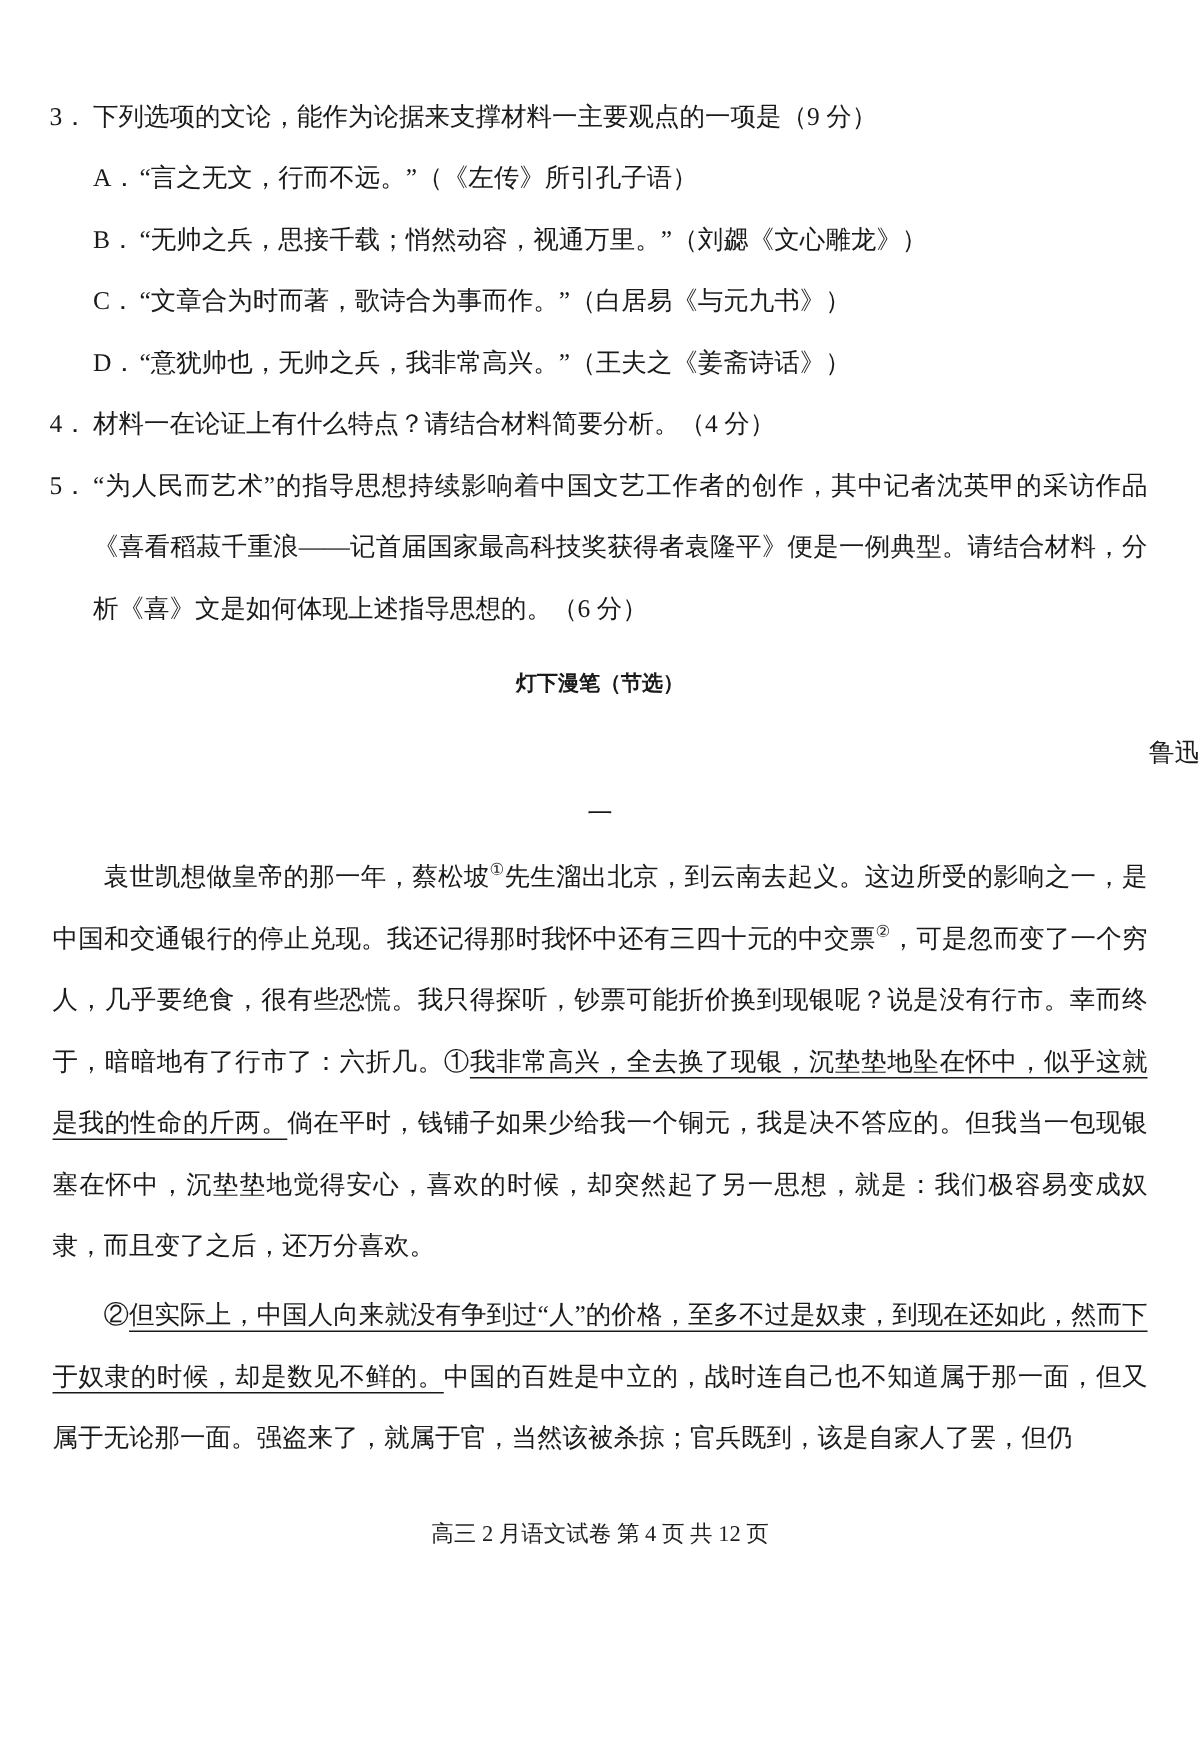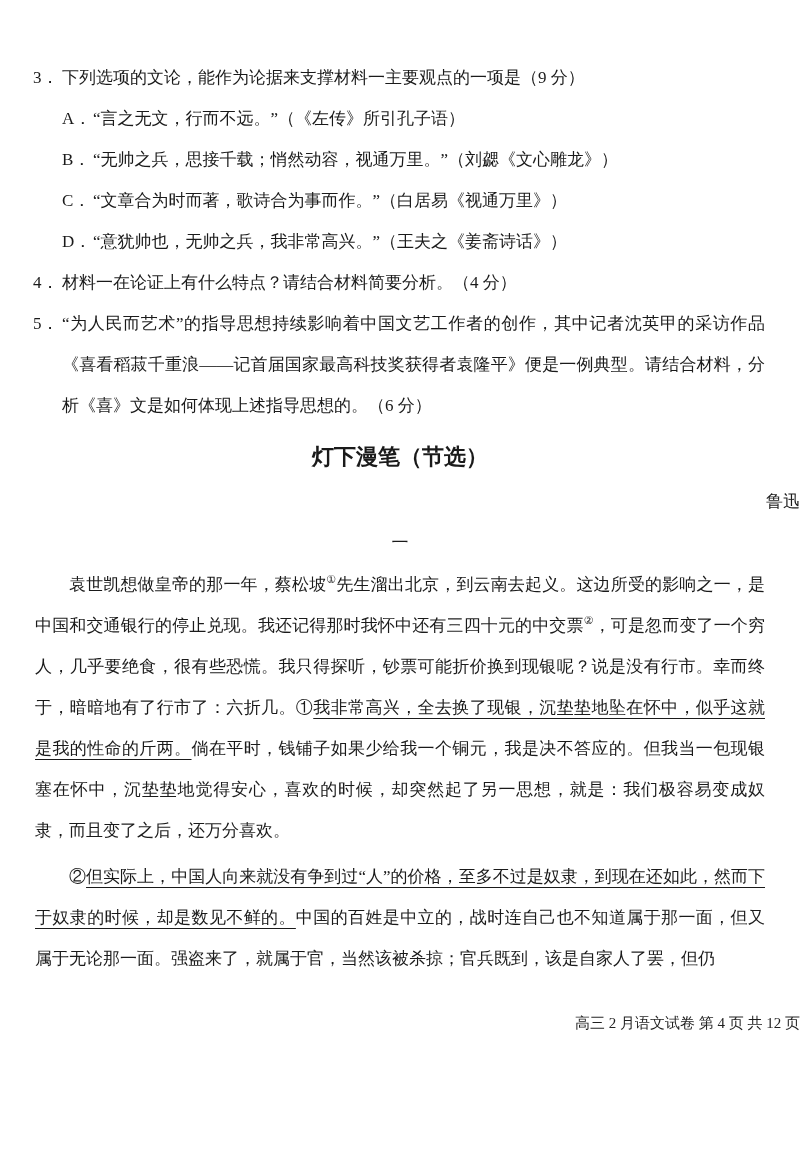--- a/index.html
+++ b/index.html
@@ -52,21 +52,21 @@
     font-size: 17.5px;
   }
   .instruction {
     margin: 0 35px 0 45px;
     line-height: 41px;
   }
   .title {
     margin-top: 10px;
     text-align: center;
     font-weight: bold;
-    font-size: 22px;
+    font-size: 14px;
     line-height: 41px;
   }
   .author {
     margin-top: 4px;
     text-align: right;
     line-height: 41px;
   }
   .part {
     text-align: center;
     line-height: 41px;
@@ -85,21 +85,21 @@
     vertical-align: super;
     line-height: 0;
   }
   .ul {
     text-decoration: underline;
     text-underline-offset: 5px;
     text-decoration-thickness: 1px;
   }
   .footer {
     margin-top: 24px;
-    text-align: right;
+    text-align: center;
     font-size: 15px;
     line-height: 41px;
     color: #1f1f1f;
   }
 </style>
 </head>
 <body>
 
 <div class="page">
 
@@ -107,21 +107,21 @@
     <span class="qnum">3．</span><span>下列选项的文论，能作为论据来支撑材料一主要观点的一项是（9 分）</span>
   </div>
 
   <div class="option">
     <span class="optlabel">A．</span><span>“言之无文，行而不远。”（《左传》所引孔子语）</span>
   </div>
   <div class="option">
     <span class="optlabel">B．</span><span>“无帅之兵，思接千载；悄然动容，视通万里。”（刘勰《文心雕龙》）</span>
   </div>
   <div class="option">
-    <span class="optlabel">C．</span><span>“文章合为时而著，歌诗合为事而作。”（白居易《视通万里》）</span>
+    <span class="optlabel">C．</span><span>“文章合为时而著，歌诗合为事而作。”（白居易《与元九书》）</span>
   </div>
   <div class="option">
     <span class="optlabel">D．</span><span>“意犹帅也，无帅之兵，我非常高兴。”（王夫之《姜斋诗话》）</span>
   </div>
 
   <div class="qline">
     <span class="qnum">4．</span><span>材料一在论证上有什么特点？请结合材料简要分析。（4 分）</span>
   </div>
 
   <div class="qpara">

